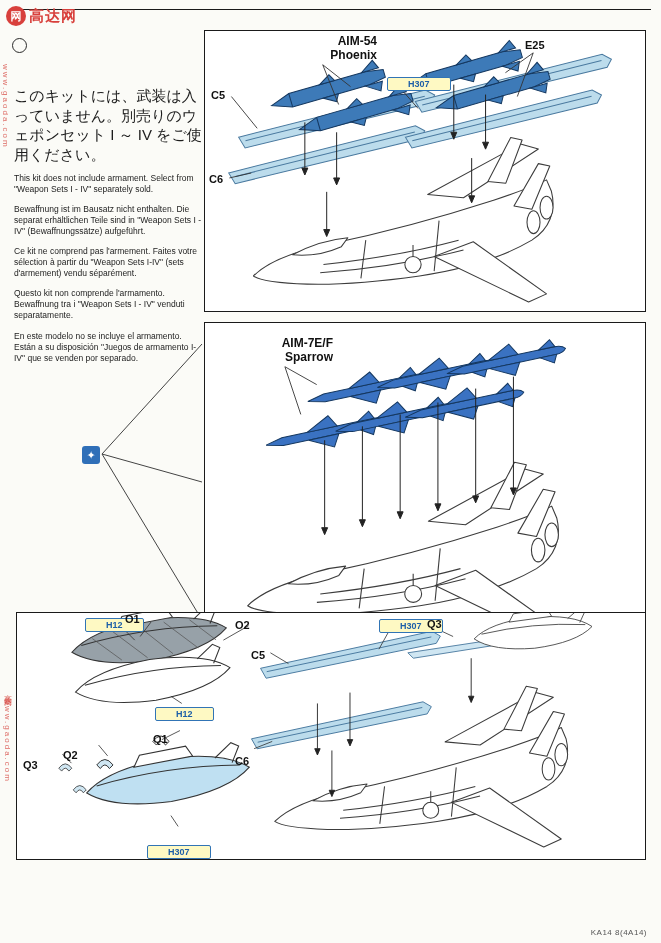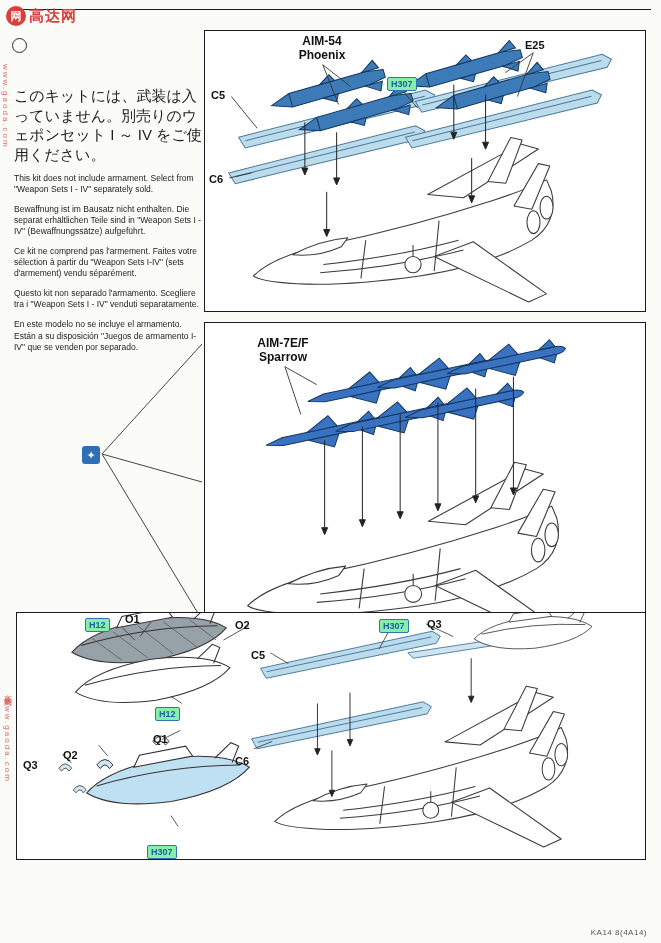--- a/index.html
+++ b/index.html
@@ -15,22 +15,22 @@
   .vt-bottom{left:1px;top:688px}
   .notes{position:absolute;left:14px;top:86px;width:188px;color:#1c1c1c}
   .notes p{margin:0 0 9px;font-size:8.5px;line-height:1.3}
   .notes p.cjk{font-size:15px}
   .panel{position:absolute;border:1.5px solid #1a1a1a;background:#fff}
   .p1{left:204px;top:30px;width:442px;height:282px}
   .p2{left:204px;top:322px;width:442px;height:313px}
   .p3{left:16px;top:612px;width:630px;height:248px}
   .art{position:absolute;inset:0;width:100%;height:100%}
   .plabel{position:absolute;font-size:11px;font-weight:bold;color:#111;white-space:nowrap}
-  .ptitle{text-align:center;font-size:12px;line-height:1.15}
-  .cbox{position:absolute;font-size:9px;font-weight:bold;color:#1d5fa8;background:#86efac;border:1.2px solid #3174b5;border-radius:2px;padding:0 3px;line-height:12px;white-space:nowrap}
+  .ptitle{text-align:right;font-size:12px;line-height:1.15}
+  .cbox{position:absolute;font-size:9px;font-weight:bold;color:#1d5fa8;background:#fef9c3;border:1.2px solid #3174b5;border-radius:2px;padding:0 20px;line-height:12px;white-space:nowrap}
   .marker{position:absolute;left:82px;top:446px;width:18px;height:18px;background:#2f6fb8;border-radius:3px;color:#fff;display:flex;align-items:center;justify-content:center;font-size:11px;z-index:4}
   .marker-lines{position:absolute;left:100px;top:336px;width:104px;height:292px;pointer-events:none}
   .footer-code{position:absolute;right:14px;bottom:6px;font-size:8px;color:#555;letter-spacing:.5px}
 </style>
 </head>
 <body>
 
 <svg width="0" height="0" style="position:absolute" aria-hidden="true">
   <defs>
     <g id="f14" fill="#fff" stroke="#3c3c3c" stroke-width="1.3" stroke-linejoin="round">
@@ -92,21 +92,21 @@
     <span class="logo-text">高达网</span>
   </div>
   <div class="vtext vt-top">www.gaoda.com</div>
   <div class="vtext vt-bottom">高达网 www.gaoda.com</div>
 
   <div class="notes">
     <p class="cjk">このキットには、武装は入っていません。別売りのウェポンセット I ～ IV をご使用ください。</p>
     <p>This kit does not include armament. Select from "Weapon Sets I - IV" separately sold.</p>
     <p>Bewaffnung ist im Bausatz nicht enthalten. Die separat erhältlichen Teile sind in "Weapon Sets I - IV" (Bewaffnungssätze) aufgeführt.</p>
     <p>Ce kit ne comprend pas l'armement. Faites votre sélection à partir du "Weapon Sets I-IV" (sets d'armement) vendu séparément.</p>
-    <p>Questo kit non separado l'armamento. Scegliere tra i "Weapon Sets I - IV" venduti separatamente.</p>
+    <p>Questo kit non comprende l'armamento. Bewaffnung tra i "Weapon Sets I - IV" venduti separatamente.</p>
     <p>En este modelo no se incluye el armamento. Están a su disposición "Juegos de armamento I-IV" que se venden por separado.</p>
   </div>
 
   <div class="marker">✦</div>
   <svg class="marker-lines" viewBox="0 0 104 292">
     <g stroke="#444" stroke-width="1" fill="none">
       <line x1="2" y1="118" x2="102" y2="8"></line>
       <line x1="2" y1="118" x2="102" y2="146"></line>
       <line x1="2" y1="118" x2="102" y2="284"></line>
     </g>

